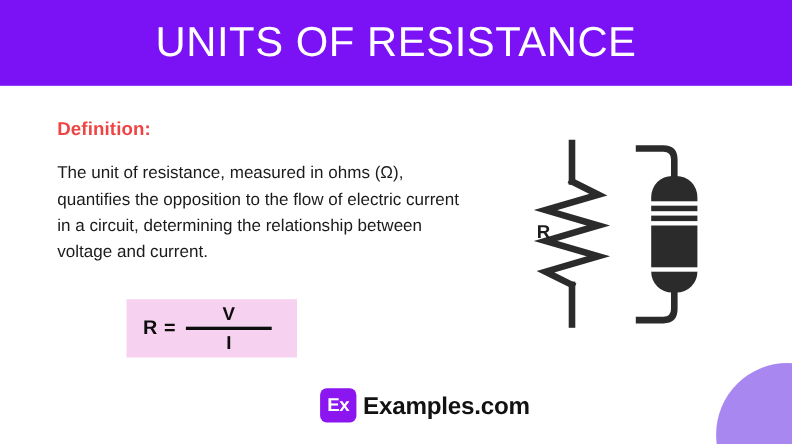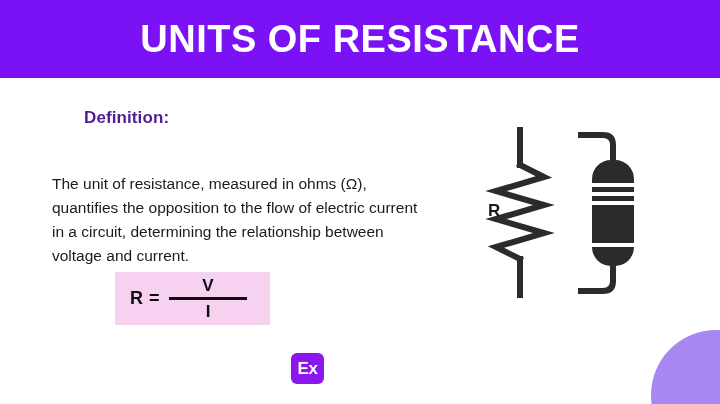--- a/index.html
+++ b/index.html
@@ -26,48 +26,46 @@
     width: 720px;
     height: 78px;
     background: #7b11f5;
     display: flex;
     align-items: center;
     justify-content: center;
   }
   #header-title {
     color: #ffffff;
     font-size: 38px;
-    font-weight: bold;
+    font-weight: normal;
     letter-spacing: 0.5px;
     line-height: 1;
     white-space: nowrap;
     font-family: "Liberation Sans", sans-serif;
   }
 
   
   #definition-heading {
     position: absolute;
     left: 52px;
     top: 108px;
     font-size: 17px;
     font-weight: bold;
-    color: #4c1d95;
+    color: #ef4444;
     letter-spacing: 0.1px;
-    margin-left: 32px;
   }
   #definition-body {
     position: absolute;
     left: 52px;
     top: 146px;
     width: 372px;
     font-size: 15.5px;
     line-height: 24px;
     color: #1b1b1b;
     font-weight: 400;
-    margin-top: 26px;
   }
 
   
   #formula-box {
     position: absolute;
     left: 115px;
     top: 272px;
     width: 155px;
     height: 53px;
     background: #f7d2f0;
@@ -225,15 +223,16 @@
         <rect x="120" y="76" width="46" height="4" fill="#ffffff"></rect>
         <rect x="120" y="118" width="46" height="4" fill="#ffffff"></rect>
       </g>
     </svg>
   </div>
 
   <div id="corner-circle"></div>
 
   <div id="brand">
     <div id="brand-badge">Ex</div>
+    <div id="brand-name">Examples.com</div>
   </div>
 
 </div>
 
 </body></html>

